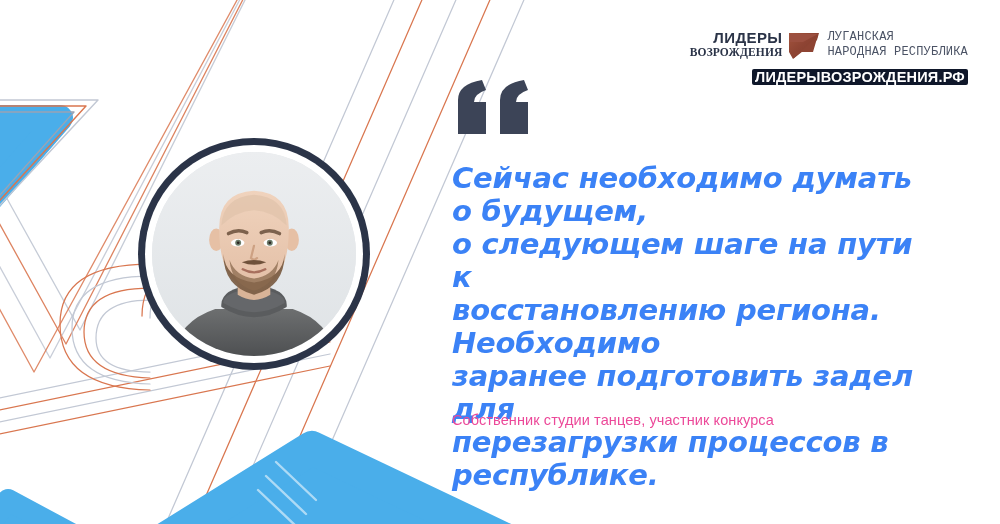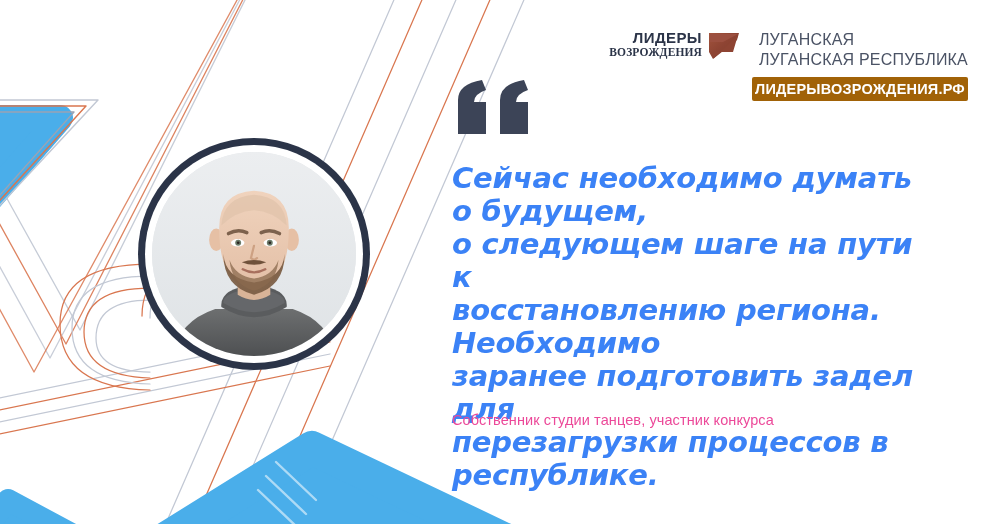--- a/index.html
+++ b/index.html
@@ -112,32 +112,31 @@
     color:#2b3448;
     display:block;
   }
   .logo-z{width:34px;height:32px;flex:0 0 auto;}
   .logo-right{
     line-height:1.25;
     padding-left:1px;
   }
   .logo-right span{
     display:block;
-    font-family:Liberation Sans, sans-serif;
+    font-family:Liberation Mono, monospace;
     font-weight:400;
-    font-size:16px;
+    font-size:12px;
     letter-spacing:0.2px;
     color:#4b5365;
     white-space:nowrap;
-    margin-left:12px;
   }
   .logo-badge{
     margin-top:7px;
-    background:#a16207;
-    height:24px;
+    background:#0f172a;
+    height:16px;
     border-radius:2px;
     display:flex;
     align-items:center;
     justify-content:center;
   }
   .logo-badge span{
     font-family:"Liberation Sans", sans-serif;
     font-weight:700;
     font-size:14.5px;
     letter-spacing:0.2px;
@@ -301,21 +300,21 @@
         <span class="l1">ЛИДЕРЫ</span>
         <span class="l2">ВОЗРОЖДЕНИЯ</span>
       </div>
       <svg class="logo-z" viewBox="0 0 34 32" aria-hidden="true">
         <path d="M 2 3 L 32 3 L 30 10 L 14 10 L 30 10 L 6 29 L 2 22 L 18 22 L 2 22 Z" fill="url(#zgrad)"></path>
         <path d="M 3 4 L 31 4 L 16 12 L 3 12 Z" fill="#9c5040"></path>
         <path d="M 31 5 L 7 28 L 4 22 L 26 22 Z" fill="#8e4433"></path>
       </svg>
       <div class="logo-right">
         <span>ЛУГАНСКАЯ</span>
-        <span>ЛУГАНСКАЯ РЕСПУБЛИКА</span>
+        <span>НАРОДНАЯ РЕСПУБЛИКА</span>
       </div>
     </div>
     <div class="logo-badge">
       <span>ЛИДЕРЫВОЗРОЖДЕНИЯ.РФ</span>
     </div>
   </div>
 
 </div>
 
 </body></html>

